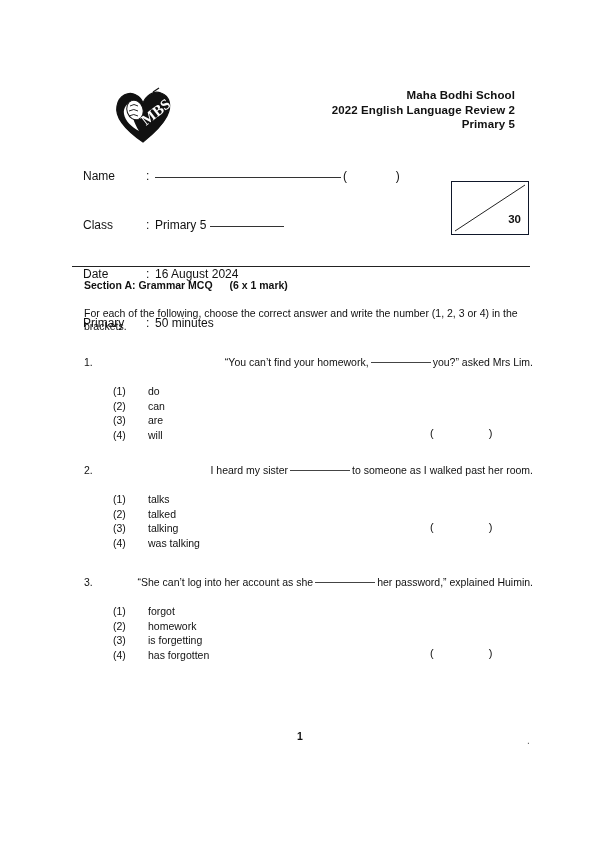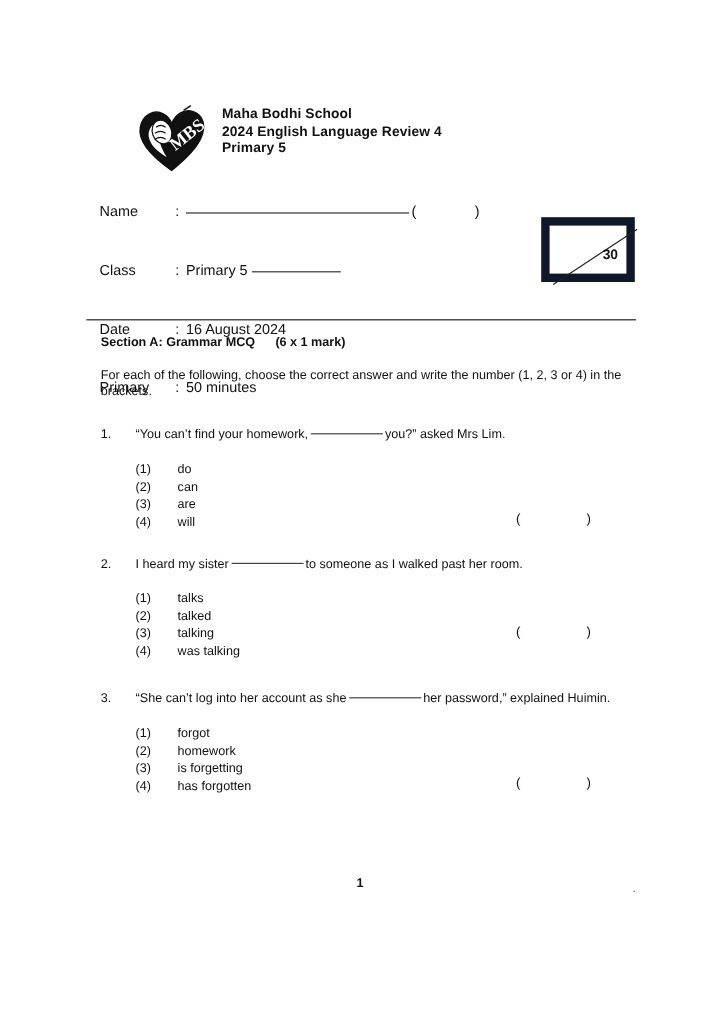--- a/index.html
+++ b/index.html
@@ -37,21 +37,21 @@
     width: 62px;
     height: 58px;
   }
   .logo svg { display: block; }
 
   .header-titles {
     position: absolute;
     left: 185px;
     top: 4px;
     width: 330px;
-    text-align: left;
+    text-align: right;
   }
   .header-titles div {
     font-weight: bold;
     font-size: 11.5px;
     line-height: 14.5px;
     letter-spacing: 0.1px;
     white-space: nowrap;
   }
 
   
@@ -102,21 +102,21 @@
     letter-spacing: 14px;
   }
 
   
   .marks-box {
     position: absolute;
     left: 451px;
     top: 181px;
     width: 78px;
     height: 54px;
-    border: 7px solid #0f172a;
+    border: 1px solid #0f172a;
     box-sizing: border-box;
   }
   .marks-box svg {
     position: absolute;
     left: 0;
     top: 0;
   }
   .marks-total {
     position: absolute;
     right: 7px;
@@ -170,20 +170,21 @@
     font-size: 10.5px;
     font-weight: normal;
   }
   .q-stem {
     position: absolute;
     left: 113px;
     top: 0;
     width: 420px;
     font-size: 10.5px;
     line-height: 13px;
+    text-align: right;
   }
   .blank {
     display: inline-block;
     width: 60px;
     border-bottom: 1px solid #444;
     height: 0;
     position: relative;
     top: -3px;
     margin: 0 2px;
   }
@@ -244,21 +245,21 @@
         <path d="M22 14 C14 16 10 22 11 28 C12 35 19 41 26 45 C21 37 18 28 19 21 C19.5 18 20.5 15.5 22 14 Z" fill="#ffffff"></path>
         <ellipse cx="22" cy="24" rx="8" ry="10" transform="rotate(-20 22 24)" fill="#ffffff" stroke="#111" stroke-width="1"></ellipse>
         <path d="M17 20 q4 -3 8 0 M16 25 q5 -3 9 0 M16 30 q5 -3 9 0" stroke="#111" stroke-width="0.9" fill="none"></path>
         <path d="M40 6 L46 2" stroke="#111" stroke-width="1.2" fill="none"></path>
         <text x="33" y="40" font-family="'Liberation Serif', serif" font-size="15" font-weight="bold" fill="#ffffff" transform="rotate(-38 33 40)">MBS</text>
       </svg>
     </div>
 
     <div class="header-titles">
       <div>Maha Bodhi School</div>
-      <div>2024 English Language Review 4</div>
+      <div>2022 English Language Review 2</div>
       <div>Primary 5</div>
     </div>
   </div>
 
   <div class="particulars">
 
     <div class="field-row">
       <span class="field-label">Name</span>
       <span class="field-colon">:</span>
       <span class="rule-long"></span>

